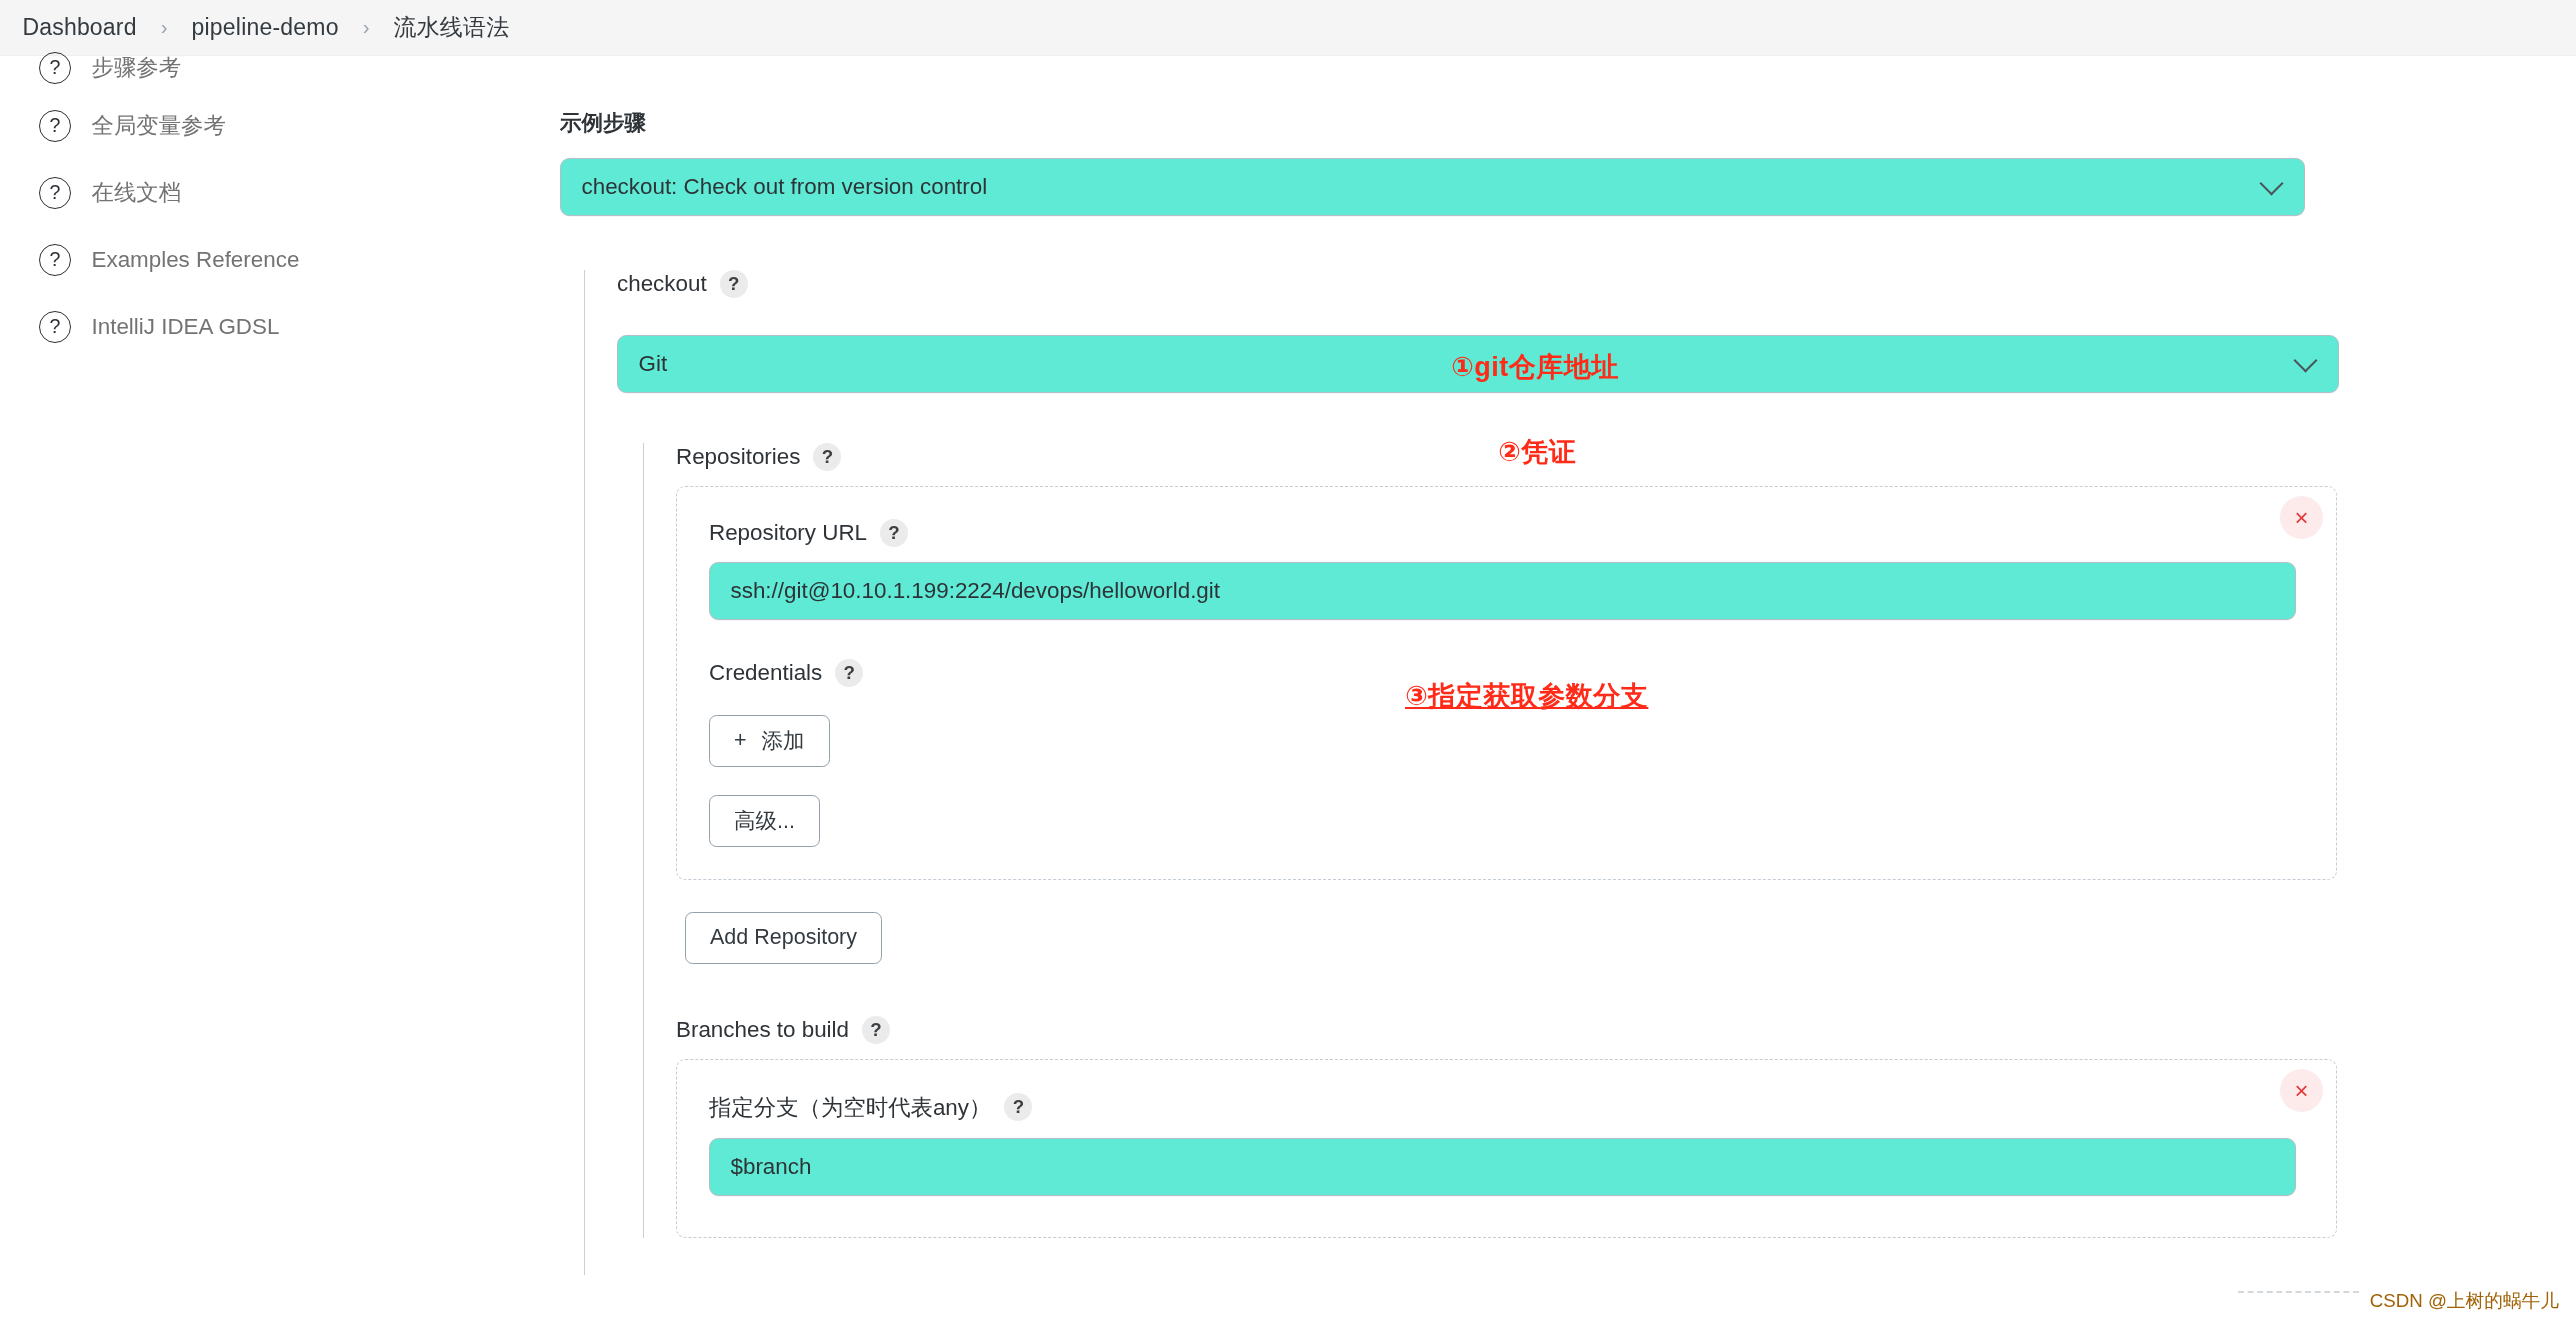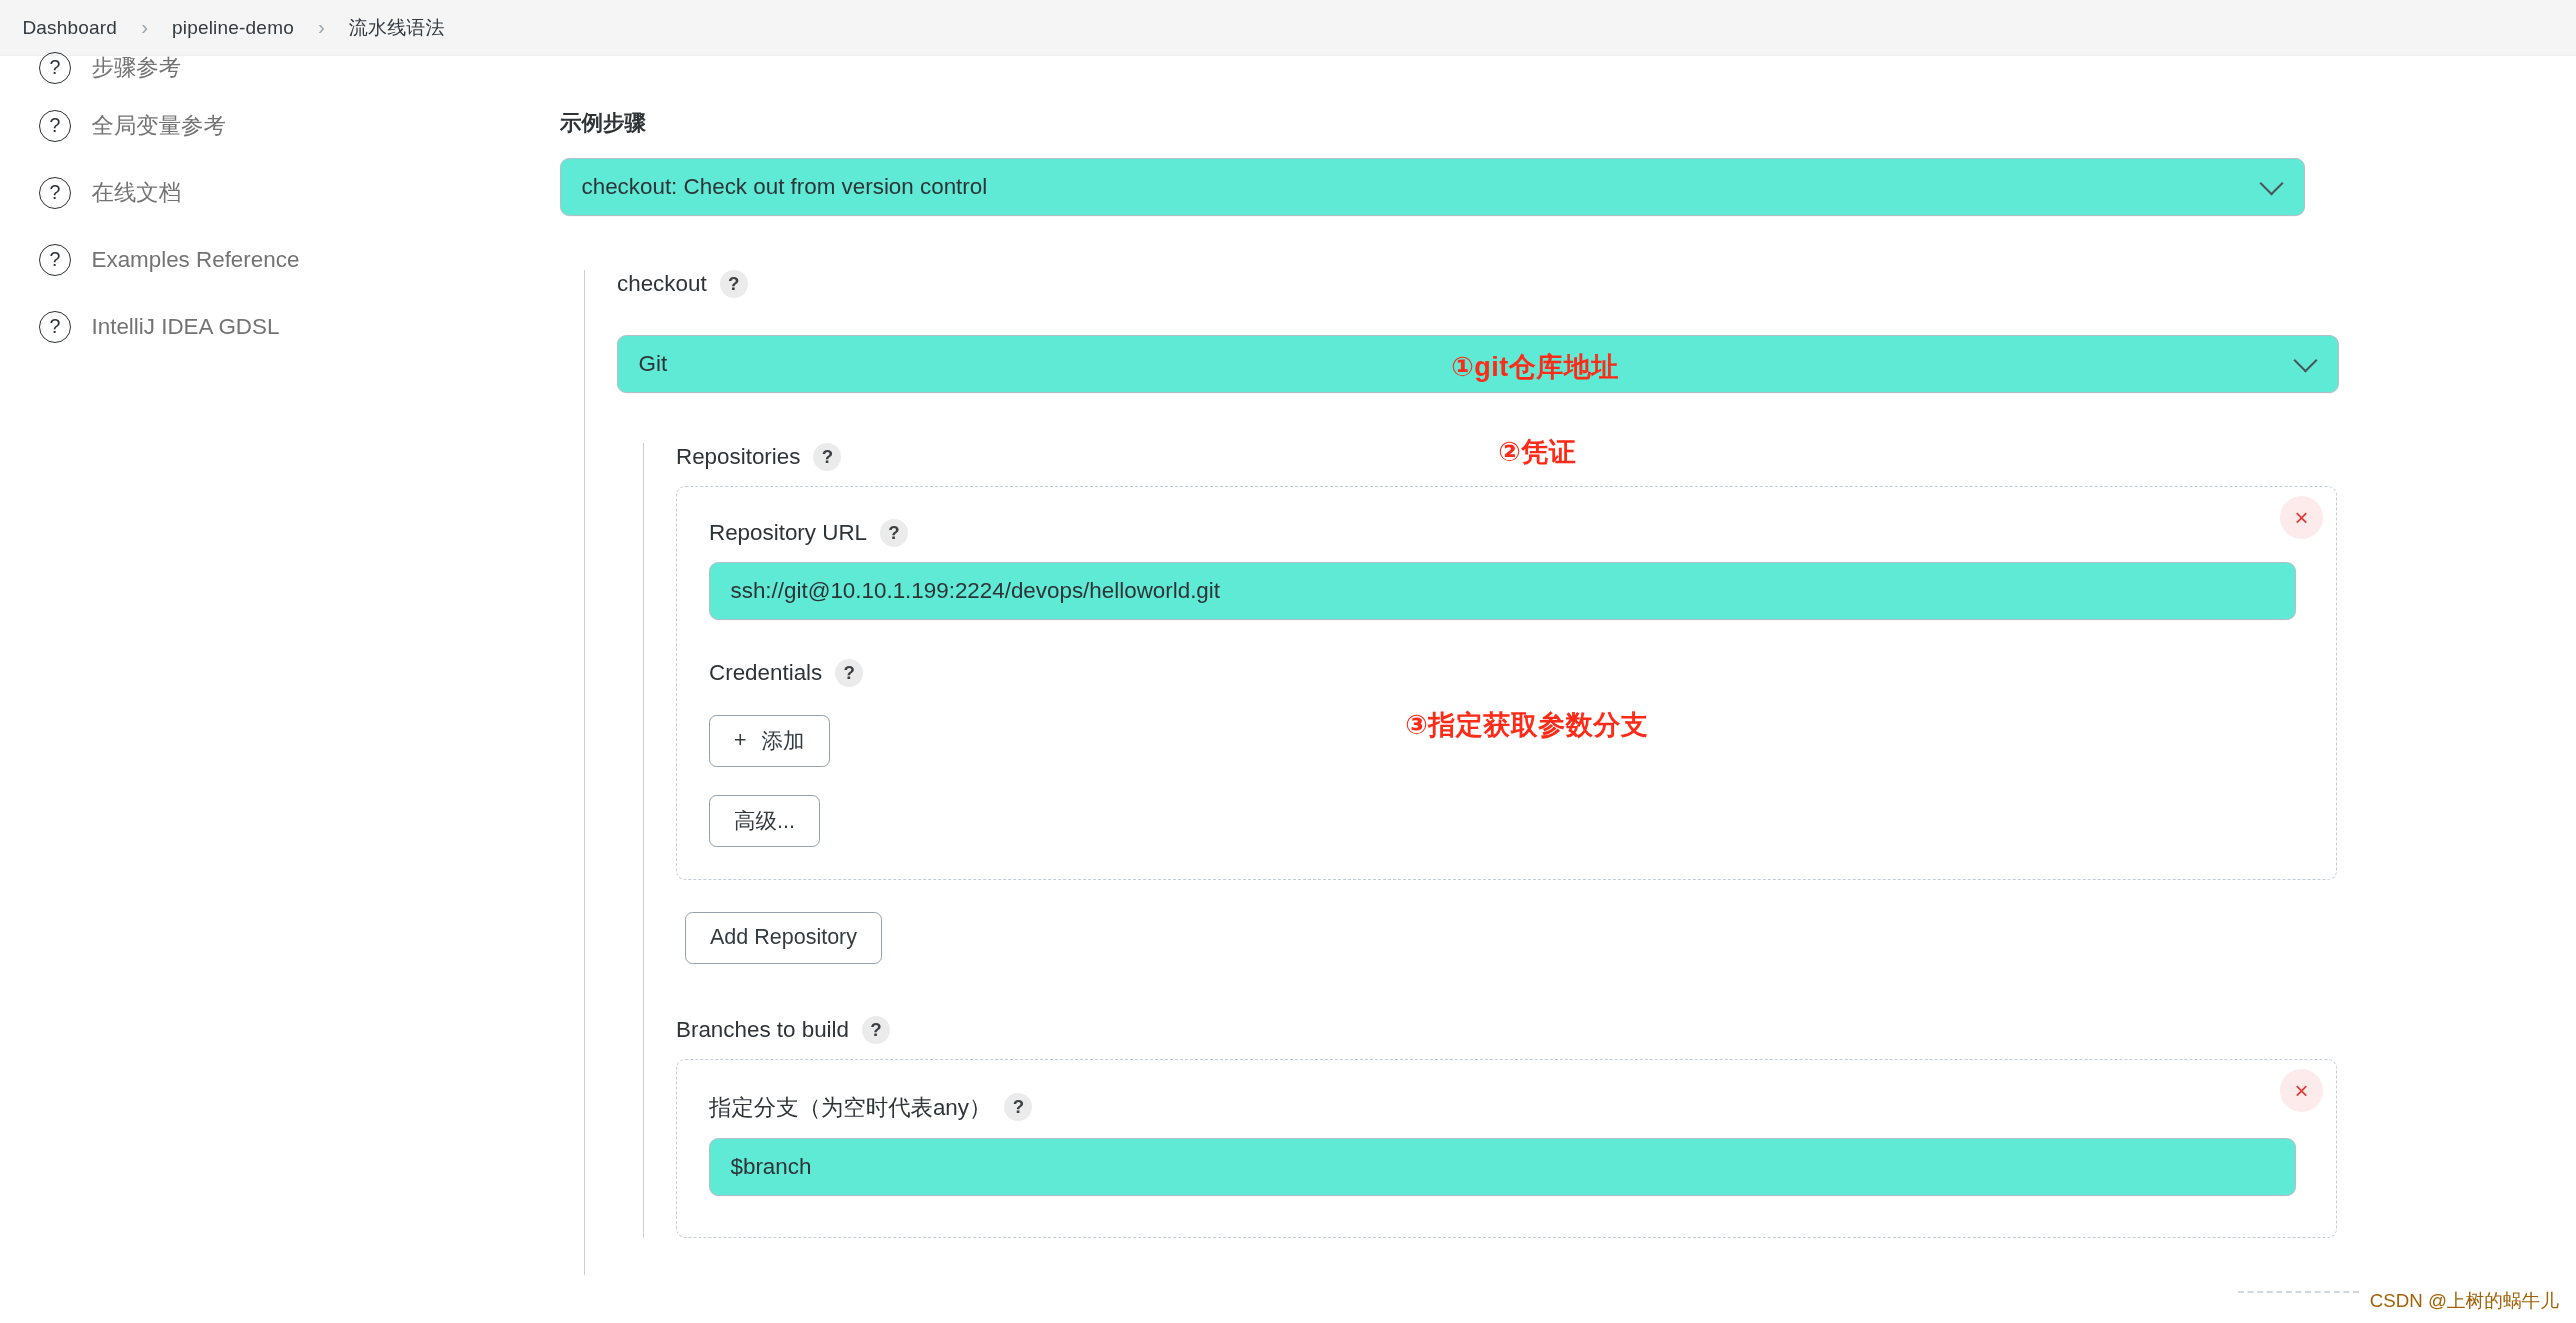--- a/index.html
+++ b/index.html
@@ -17,21 +17,21 @@
   .breadcrumb-bar {
     height: 56px;
     background: #f5f5f5;
     display: flex;
     align-items: center;
     padding-left: 22.4px;
     gap: 0;
     border-bottom: 0.9px solid #f0f0f0;
   }
   .crumb {
-    font-size: 19px;
+    font-size: 23px;
     color: #333a40;
     letter-spacing: 0.2px;
     white-space: nowrap;
   }
   .crumb-sep {
     color: #9aa3ab;
     font-size: 20.5px;
     padding: 0 24px;
     line-height: 1;
   }
@@ -335,21 +335,21 @@
           <div class="ctl" style="width:1587px;">
             <span class="val">$branch</span>
           </div>
         </div>
 
       </div>
     </div>
 
     <span class="annot" style="left:891px; top:293px;">①git仓库地址</span>
     <span class="annot" style="left:938px; top:378px;">②凭证</span>
-    <span class="annot" style="left:845px; top:651px;">③指定获取参数分支</span>
+    <span class="annot" style="left:845px; top:622px;text-decoration:underline;">③指定获取参数分支</span>
 
   </div>
 
   <div class="watermark-line"></div>
   <span class="watermark">CSDN @上树的蜗牛儿</span>
 
 </div>
 
 
 </body></html>

